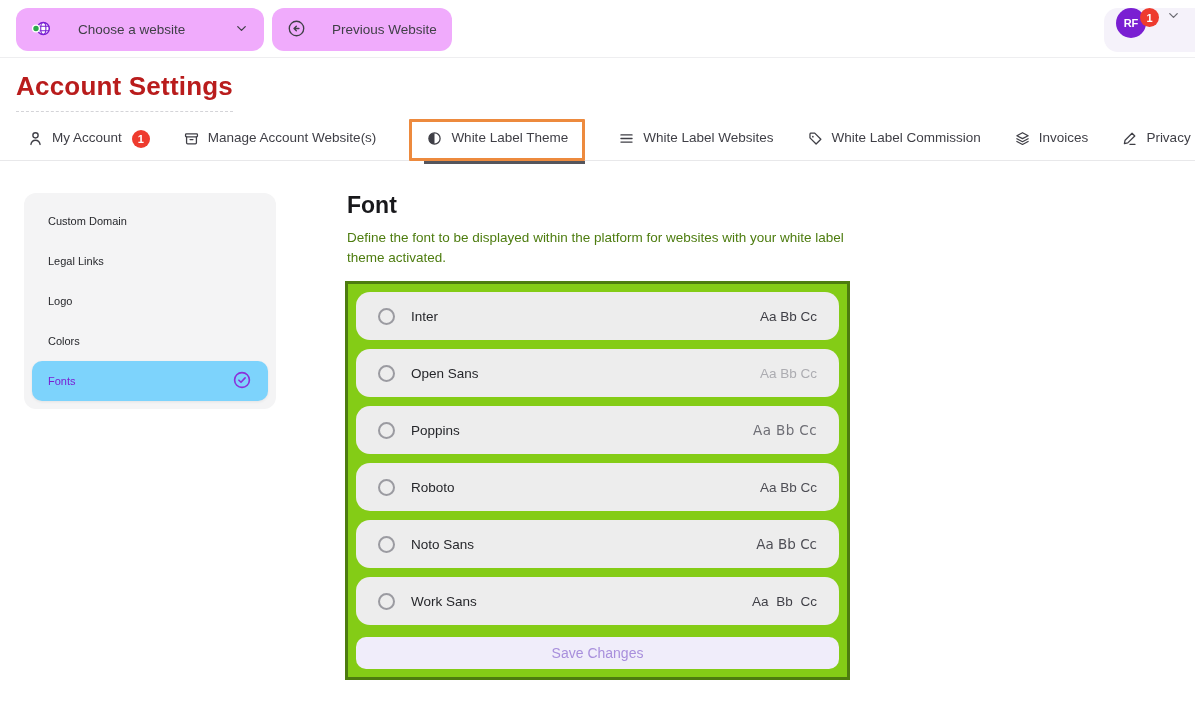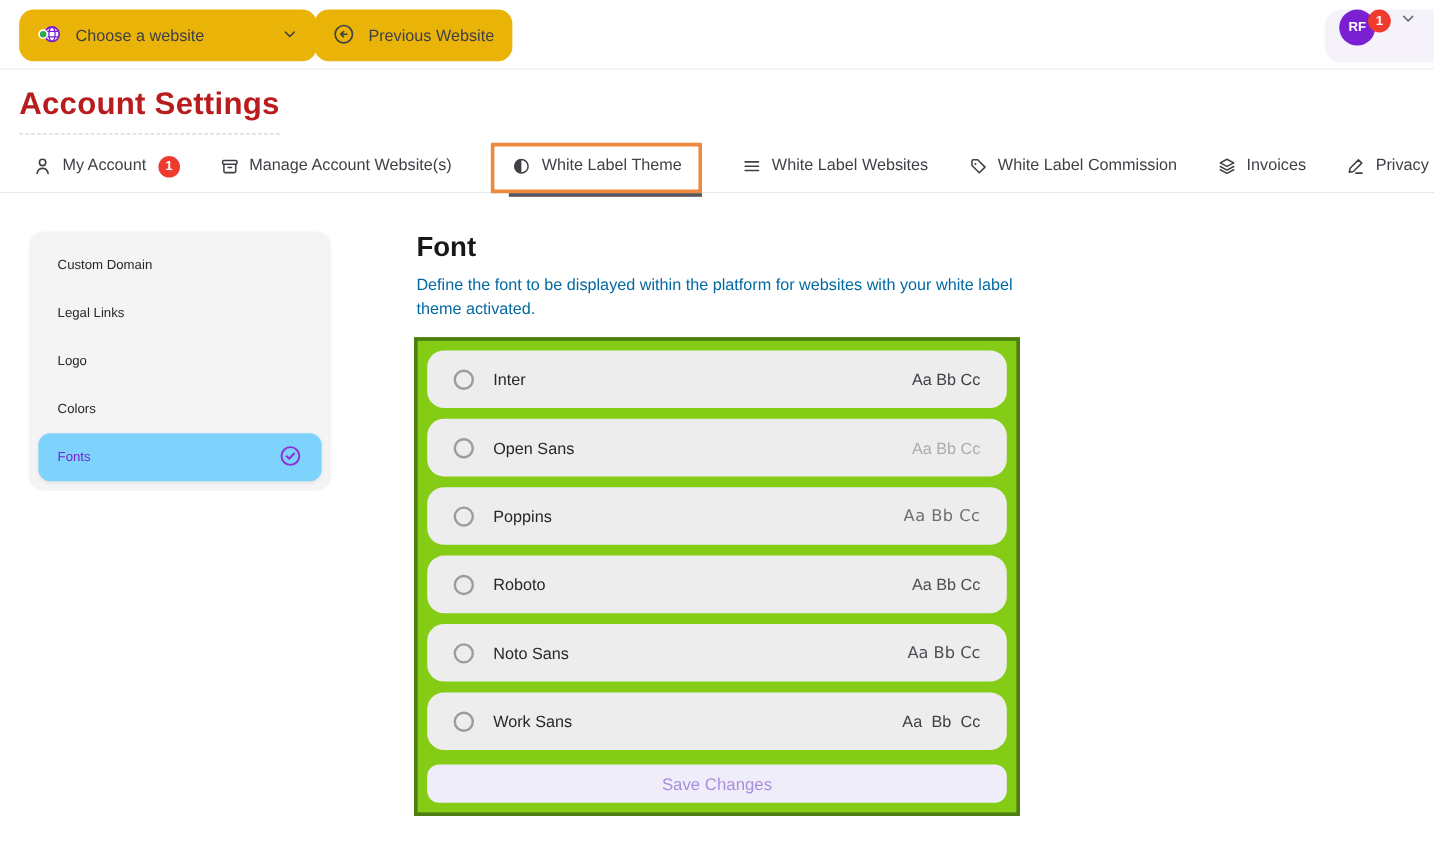--- a/index.html
+++ b/index.html
@@ -8,26 +8,26 @@
     position:relative;
     background:#ffffff;
     font-family:"Liberation Sans", sans-serif;
     color:#26272B;
     overflow:hidden;
   }
 
   
   .topbar { position:absolute; top:0; left:0; right:0; height:58px; border-bottom:1px solid #EEEEF0; background:#fff; }
   .tb-btn {
-    position:absolute; top:8px; height:43px; background:#eab308; border-radius:12px;
-    display:flex; align-items:center; padding:0 15px; gap:11px; font-size:13.5px; color:#3F3F46; cursor:pointer;
+    position:absolute; top:8px; height:43px; background:#f0abfc; border-radius:12px;
+    display:flex; align-items:center; padding:0 15px; gap:26px; font-size:13.5px; color:#3F3F46; cursor:pointer;
   }
   .choose-btn { left:16px; width:248px; }
   .choose-btn .chev { margin-left:auto; }
-  .prev-btn { left:262px; }
+  .prev-btn { left:272px; }
   .avatar-group {
     position:absolute; top:8px; right:0; height:44px; background:#F5F2FA;
     border-radius:14px 0 0 14px; display:flex; align-items:flex-start; padding:0 14px 0 12px; gap:7px; cursor:pointer;
   }
   .avatar {
     width:30px; height:30px; border-radius:50%; background:#7A1FD2; color:#fff;
     font-size:11px; font-weight:bold; display:flex; align-items:center; justify-content:center; position:relative; z-index:1;
   }
   .avatar-badge {
     width:19px; height:19px; border-radius:50%; background:#EE3B2E; color:#fff; font-size:11px; font-weight:bold;
@@ -64,21 +64,21 @@
     height:40px; display:flex; align-items:center; padding:0 16px; font-size:11px; font-weight:normal;
     color:#26272B; border-radius:10px; cursor:pointer;
   }
   .side-item.active {
     background:#7dd3fc; color:#7A1FD2; justify-content:space-between; box-shadow:0 1px 3px rgba(0,0,0,.07);
   }
 
   
   .font-heading { position:absolute; left:347px; top:192px; font-size:23px; font-weight:bold; color:#18181B; }
   .font-desc {
-    position:absolute; left:347px; top:228px; width:500px; font-size:13.5px; color:#0369a1; line-height:20px;
+    position:absolute; left:347px; top:228px; width:500px; font-size:13.5px; color:#4d7c0f; line-height:20px;
   }
   .font-panel {
     position:absolute; left:345px; top:281px; width:505px; border:3px solid #4d7c0f; background:#84cc16; padding:8px;
   }
   .font-row {
     height:48px; background:#EDEDED; border-radius:14px; display:flex; align-items:center;
     padding:0 22px; margin-bottom:9px; cursor:pointer;
   }
   .radio {
     width:17px; height:17px; border:2px solid #9B9BA1; border-radius:50%; background:transparent;

